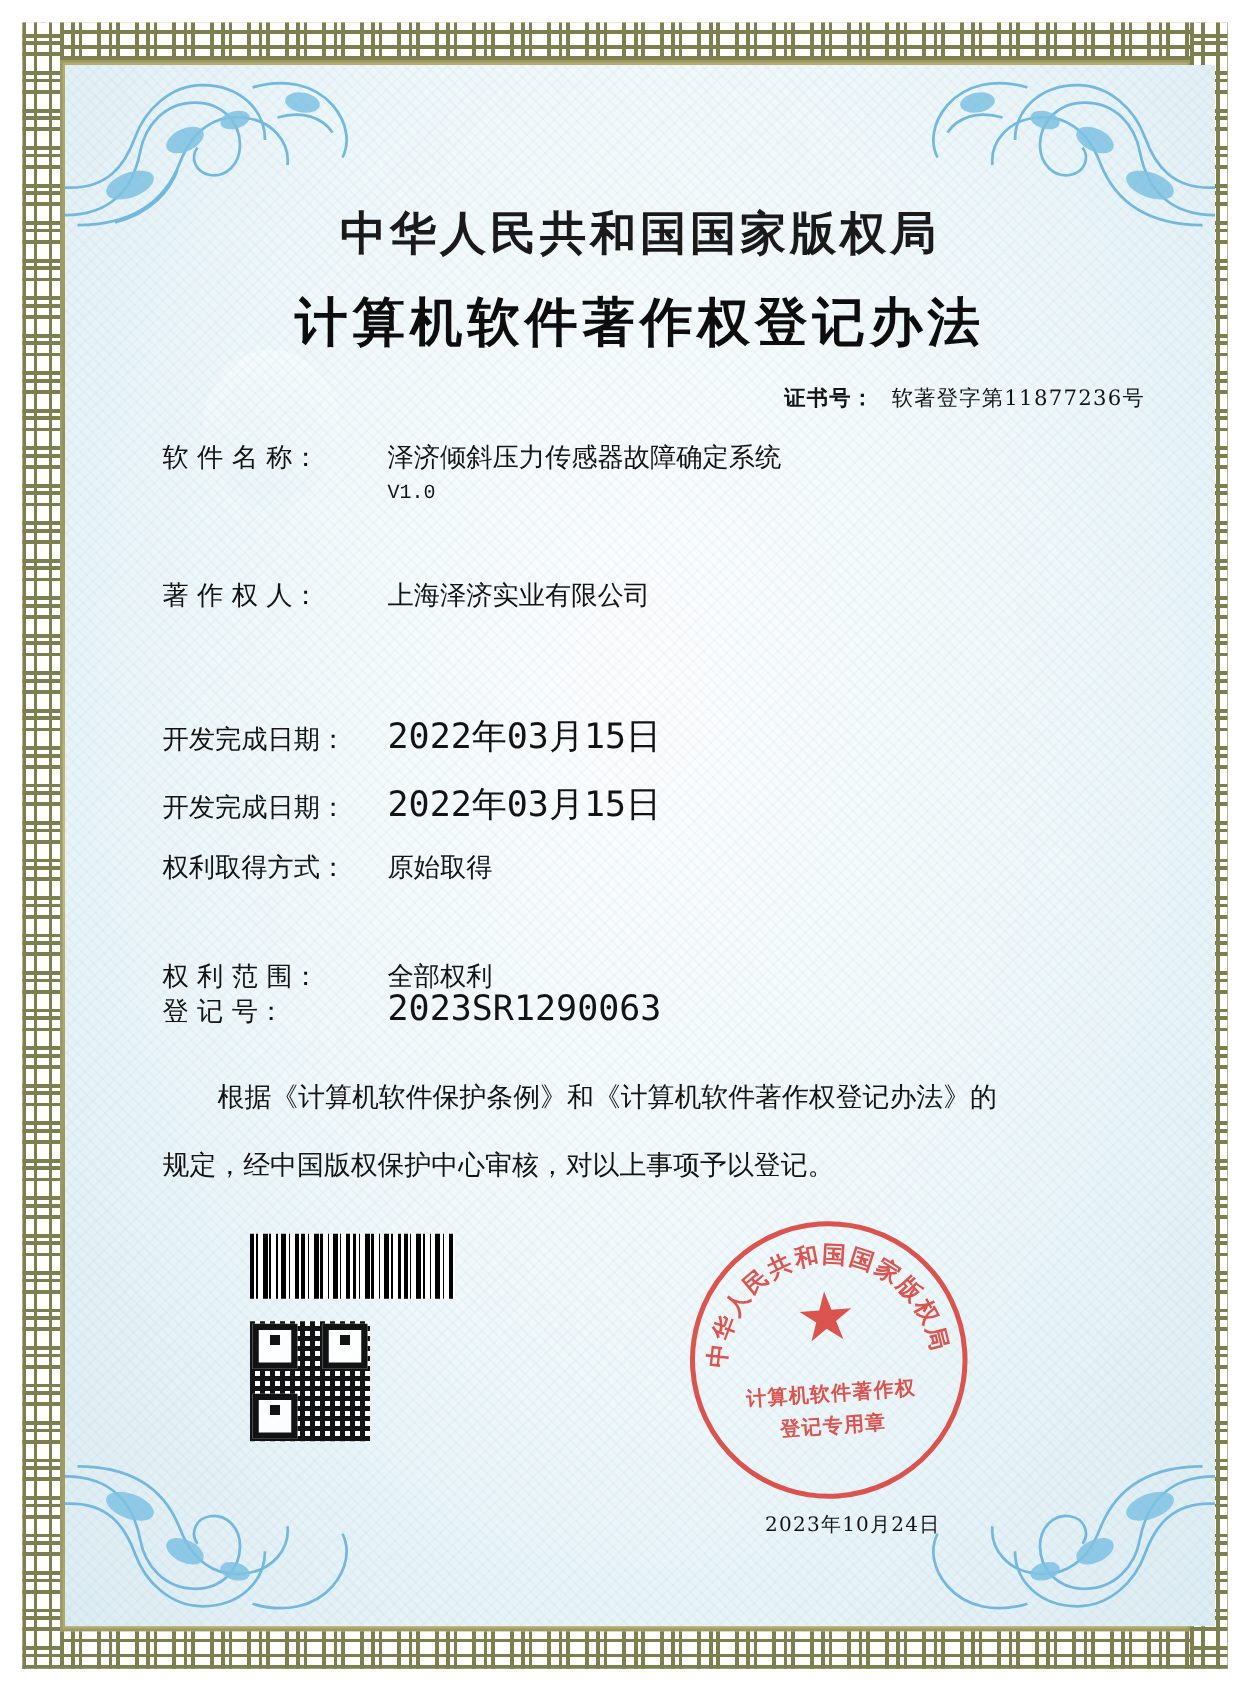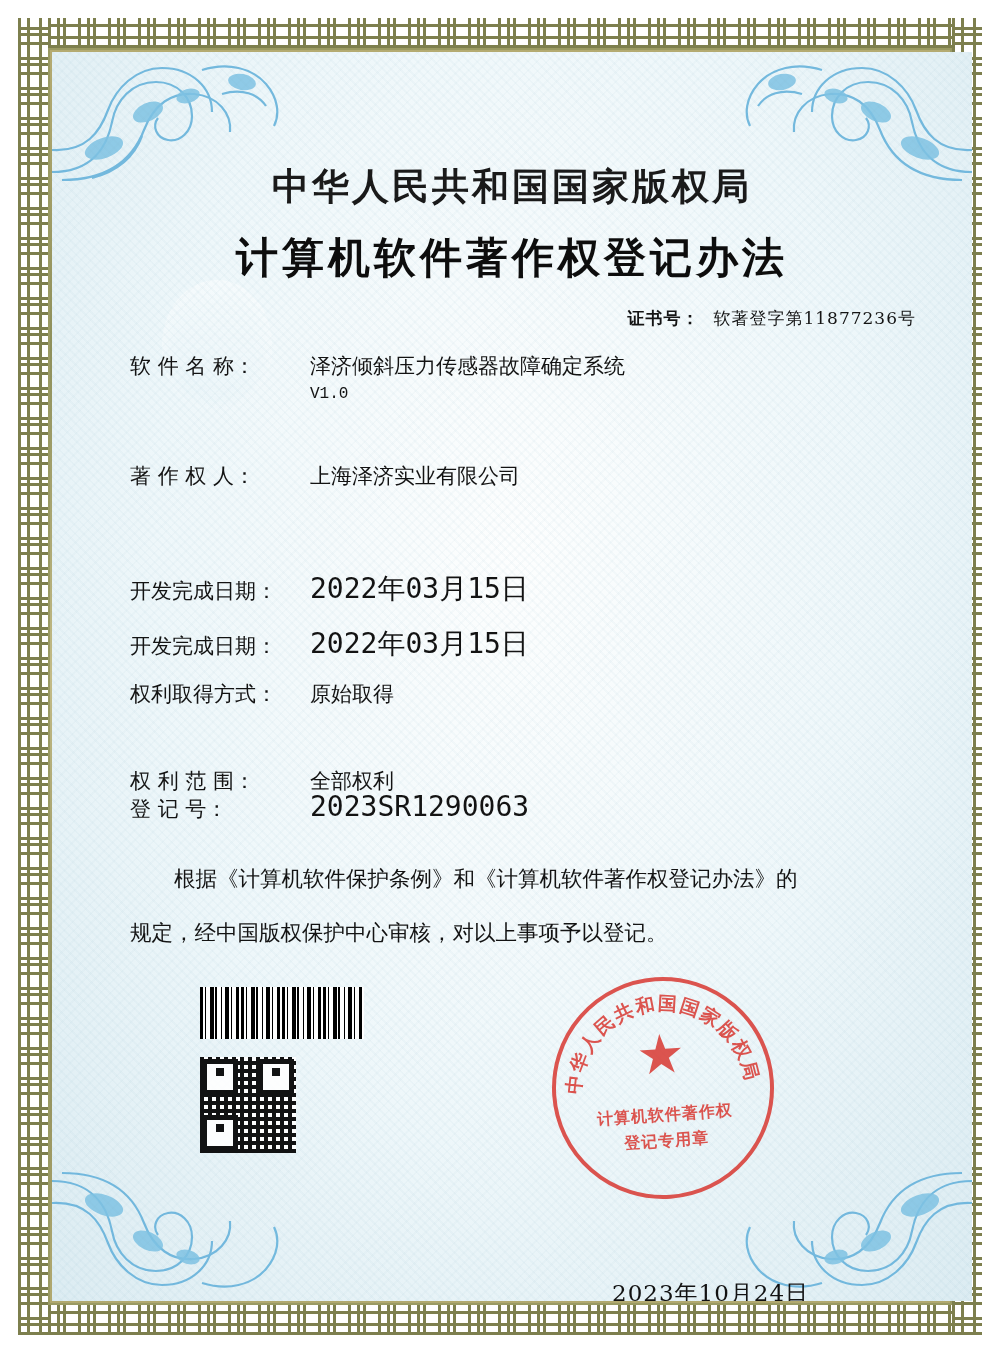--- a/index.html
+++ b/index.html
@@ -299,23 +299,23 @@
     font-weight: bold;
     font-size: 16px;
     letter-spacing: 1px;
   }
   .seal-line1 { top: 124px; }
   .seal-line2 { top: 150px; }
 
   .issue-date {
     position: absolute;
     left: 560px;
-    top: 1226px;
-    font-family: "DejaVu Serif", "Liberation Serif", serif;
-    font-size: 23px;
+    top: 1158px;
+    font-family: "DejaVu Serif", "Liberation Serif", serif;
+    font-size: 16px;
     color: #121212;
     letter-spacing: 1px;
   }
 
   
   .watermark {
     position: absolute;
     left: 110px;
     top: 228px;
     width: 110px;

